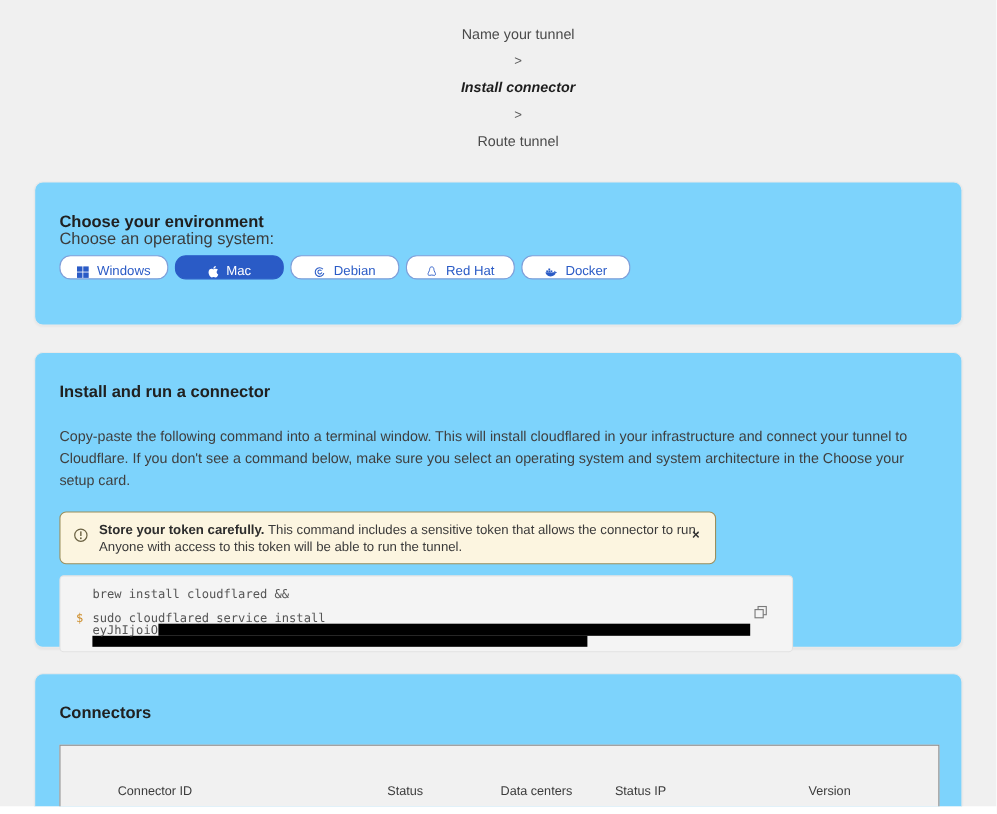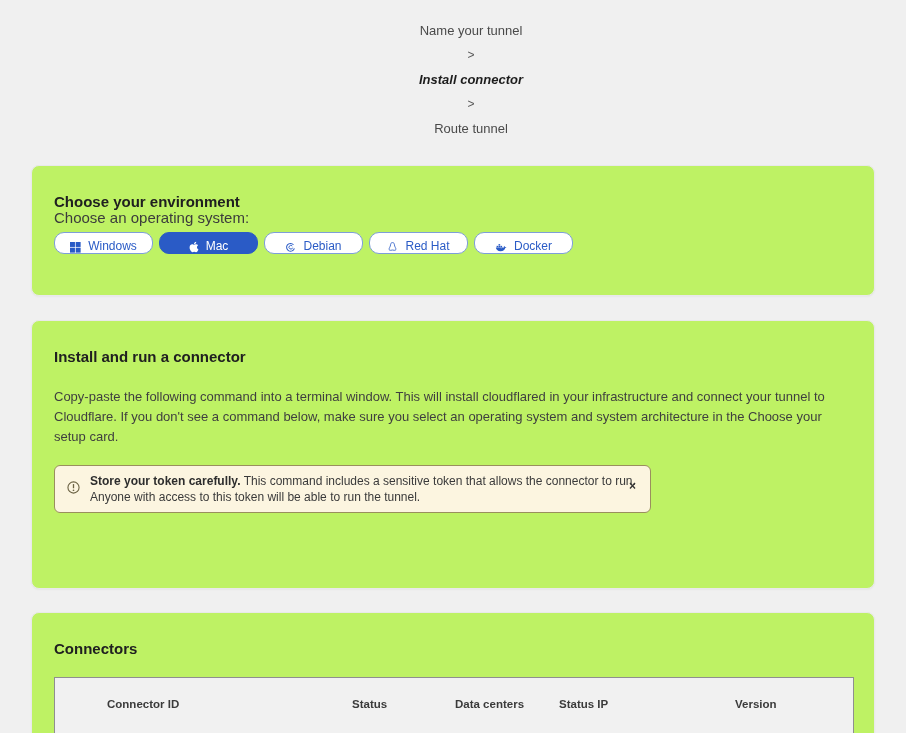--- a/index.html
+++ b/index.html
@@ -6,21 +6,21 @@
   html,body { width:906px; height:740px; background:#ffffff; font-family:"Liberation Sans", sans-serif; }
   .page { width:906px; height:733px; background:#f0f0f0; overflow:hidden; }
 
   
   .breadcrumb { padding:23px 0 0 36px; font-size:13px; color:#4a4a4a; display:flex; align-items:center; gap:10px;flex-direction:column; }
   .breadcrumb .crumb { color:#4a4a4a; }
   .breadcrumb .crumb.active { color:#1d1d1d; font-weight:bold;font-style:italic; }
   .breadcrumb .sep { color:#5a5a5a; font-size:12px; }
 
   
-  .card { width:844px; margin-left:31px; background:#bef264; border:1px solid #e9e9e9; border-radius:8px;
+  .card { width:844px; margin-left:31px; background:#7dd3fc; border:1px solid #e9e9e9; border-radius:8px;
           box-shadow:0 1px 2px rgba(0,0,0,0.04); }
   .card-title { font-size:15px; line-height:16px; font-weight:bold; color:#202020; }
 
   .card-env { margin-top:29px; height:131px; padding:28px 22px 0 22px; }
   .os-label { font-size:15px; line-height:16px; color:#3c3c3c; }
   .os-row { margin-top:6px; display:flex; gap:6px; }
   .os-btn { width:99px; height:22px; border:1px solid #7e9ed9; border-radius:10px; background:#ffffff;
             color:#2a5bc6; display:flex; align-items:flex-end; justify-content:center; gap:7px;
             font-size:12px; cursor:pointer; font-family:"Liberation Sans", sans-serif; }
   .os-btn.selected { background:#2a5bc6; border-color:#2a5bc6; color:#ffffff; }
@@ -45,21 +45,21 @@
   .prompt { color:#cc8b26; width:15px; flex:0 0 auto; }
   .token-line { margin-left:15px; display:flex; align-items:center; }
   .redact-a { display:inline-block; width:538px; height:11px; background:#000; }
   .redact-b { margin-left:15px; width:450px; height:10px; background:#000; }
   .copy-btn { position:absolute; top:26px; right:22px; background:none; border:none; cursor:pointer; padding:0; }
 
   .card-connectors { margin-top:23px; height:147px; padding:28px 22px 0 22px; }
   .conn-box { margin-top:20px; width:800px; height:68px; background:#f1f1f1; border:1px solid #8f8f8f;
               padding:20px 0 0 52px; }
   .conn-grid { display:grid; grid-template-columns:245px 103px 104px 176px 1fr; }
-  .conn-head { font-size:11.5px; line-height:13px; font-weight:bold; color:#3b3b3b; }
+  .conn-head { font-size:11.5px; line-height:13px; font-weight:normal; color:#3b3b3b;margin-top:16px; }
   .conn-val { margin-top:7px; font-size:12.5px; line-height:14px; color:#2b2b2b; }
   .status-green { color:#40996b; }
   .warn-tri { color:#a08c3c; font-size:12px; }
 
   .next-btn { margin:37px 0 0 31px; width:67px; height:29px; background:#2a5bc6; color:#fef9c3; border:none;
               border-radius:4px; font-size:13px; cursor:pointer; font-family:"Liberation Sans", sans-serif; }
 </style>
 </head>
 <body>
 
@@ -146,20 +146,38 @@
         <svg width="13" height="13" viewBox="0 0 14 14">
             <circle cx="7" cy="7" r="6" fill="none" stroke="#6b6243" stroke-width="1.2"></circle>
             <rect x="6.3" y="3.3" width="1.4" height="4.5" fill="#6b6243"></rect>
             <circle cx="7" cy="10" r="0.9" fill="#6b6243"></circle>
           </svg>
       </span>
       <span class="warn-text"><b>Store your token carefully.</b> <span>This command includes a sensitive token that allows the connector to run. Anyone with access to this token will be able to run the tunnel.</span></span>
       <button class="warn-close">×</button>
     </div>
 
+    <div class="code-block">
+      <div class="code-line1">brew install cloudflared &amp;&amp;</div>
+      <div class="code-line2">
+        <span class="prompt">$</span>
+        <span>sudo cloudflared service install</span>
+      </div>
+      <div class="token-line">
+        <span>eyJhIjoiO</span>
+          <span class="redact-a"></span>
+      </div>
+      <div class="redact-b"></div>
+      <button class="copy-btn">
+        <svg width="13" height="13" viewBox="0 0 14 14">
+            <rect x="4.5" y="1.5" width="8" height="8" fill="none" stroke="#7a7a7a" stroke-width="1.1"></rect>
+            <rect x="1.5" y="4.5" width="8" height="8" fill="#f4f4f4" stroke="#7a7a7a" stroke-width="1.1"></rect>
+          </svg>
+      </button>
+    </div>
   </div>
 
   
   <div class="card card-connectors">
     <div class="card-title">Connectors</div>
     <div class="conn-box">
       <div class="conn-grid">
         <span class="conn-head">Connector ID</span>
         <span class="conn-head">Status</span>
         <span class="conn-head">Data centers</span>

